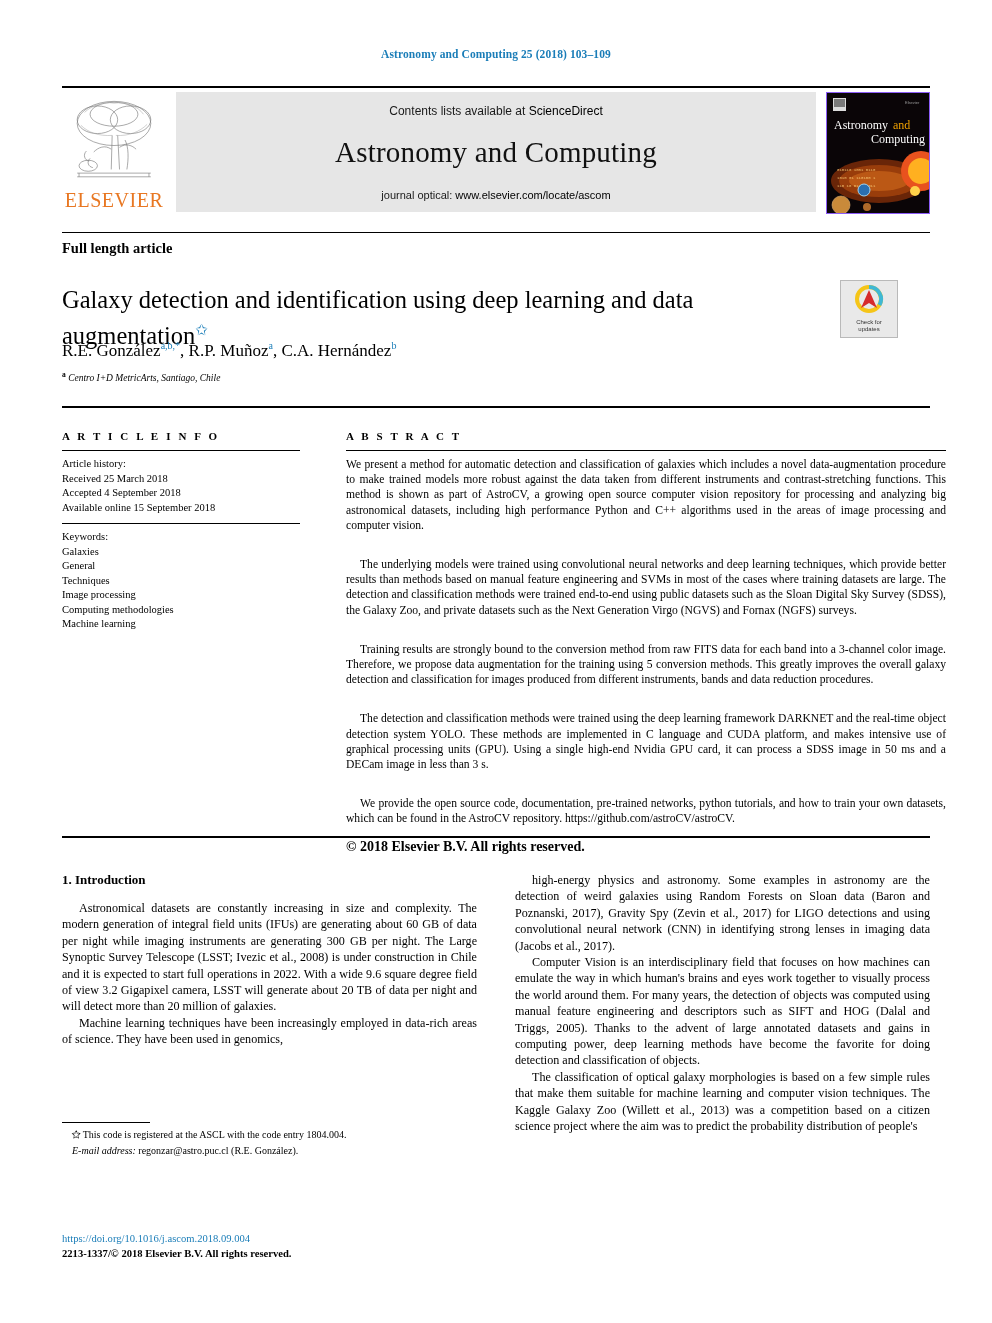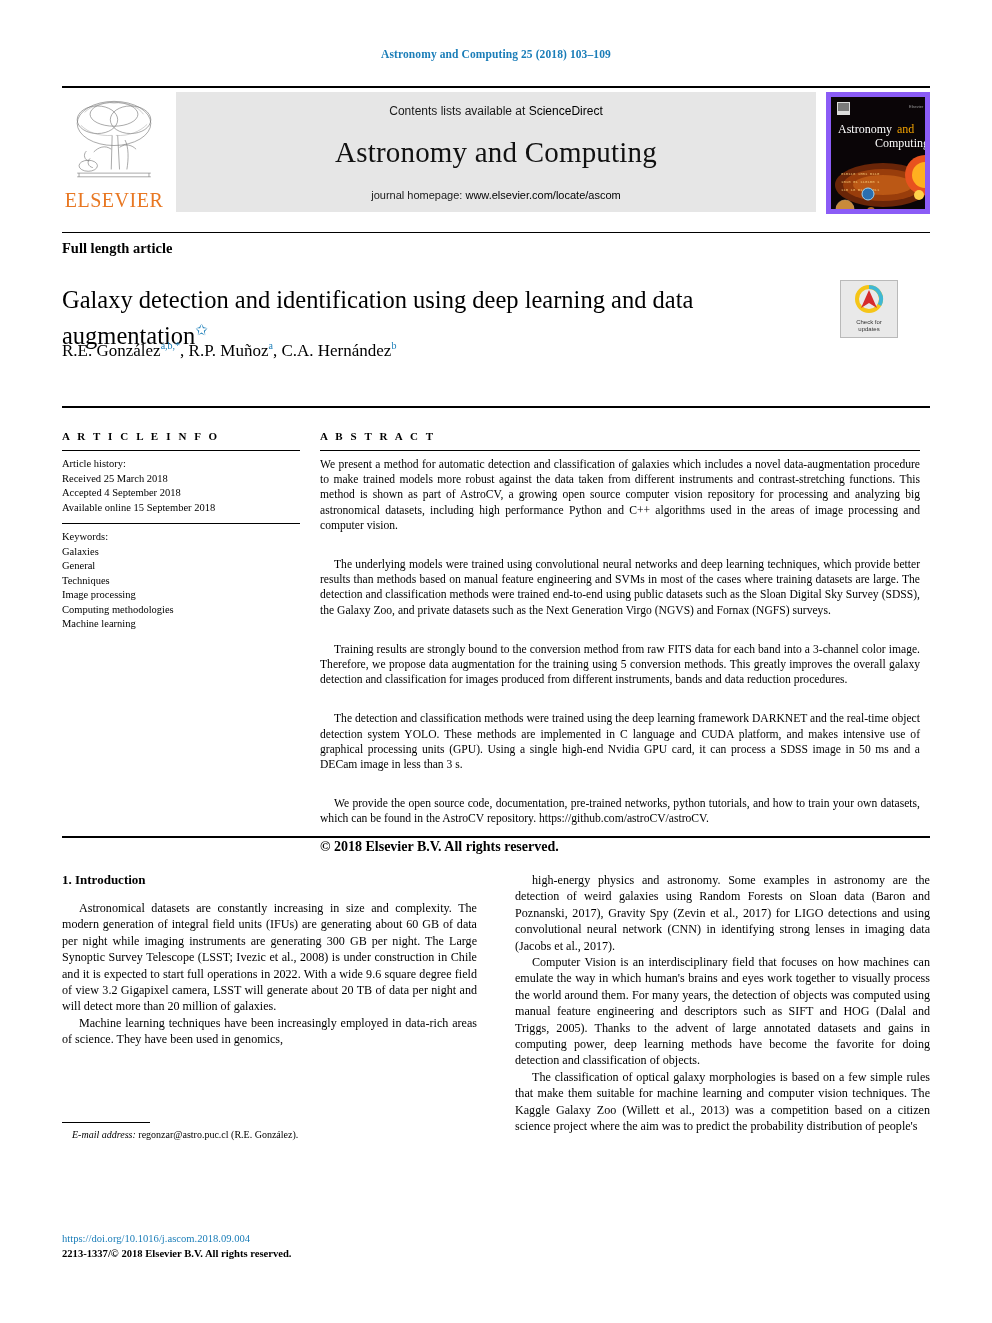--- a/index.html
+++ b/index.html
@@ -95,21 +95,21 @@
     font-size: 11px;
     padding-top: 20px;
     color: #1a1a1a;
   }
   .cover-thumb {
     position: absolute;
     right: 0px; top: 4px;
     width: 104px; height: 122px;
     background: #0b0406;
     overflow: hidden;
-    border: 5px solid #8b5cf6;
+    border: 1px solid #8b5cf6;
     box-sizing: border-box;
     margin-left: 12px;
   }
 
   
   .article-type {
     position: absolute;
     left: 62px; top: 240px;
     font-size: 14.5px;
     font-weight: bold;
@@ -206,21 +206,21 @@
     margin: 8px 0 6px 0;
   }
   .info-block {
     font-size: 10.5px;
     line-height: 14.5px;
   }
   .info-block .it {
   }
   .abstract-col {
     position: absolute;
-    left: 320px; top: 430px;
+    left: 346px; top: 430px;
     width: 600px;
   }
   .abs-rule {
     border-top: 1.4px solid #000;
     margin: 8px 0 6px 0;
   }
   .abs-p {
     font-size: 11.6px;
     line-height: 15.2px;
     text-align: justify;
@@ -337,21 +337,21 @@
       </svg>
       <div class="elsevier-word">ELSEVIER</div>
     </div>
 
     <div class="masthead-center">
       <div class="contents-line">
         <span>Contents lists available at </span><span class="link">ScienceDirect</span>
       </div>
       <div class="journal-title">Astronomy and Computing</div>
       <div class="homepage-line">
-        <span>journal homepage: </span><span class="link">www.elsevier.com/locate/ascom</span>
+        <span>journal optical: </span><span class="link">www.elsevier.com/locate/ascom</span>
       </div>
     </div>
 
     <div class="cover-thumb">
       <svg viewBox="0 0 104 122" width="104" height="122">
         <rect x="0" y="0" width="104" height="122" fill="#0a0507"></rect>
         <rect x="6" y="5" width="13" height="13" fill="#dcdcdc"></rect>
         <rect x="7" y="6" width="11" height="8" fill="#7a7a7a"></rect>
         <text x="78" y="11" fill="#9a9a9a" font-size="4" font-family="Liberation Sans, sans-serif">Elsevier</text>
         <text x="7" y="36" fill="#ffffff" font-size="12" font-family="Liberation Serif, serif">Astronomy</text>
@@ -384,20 +384,21 @@
     <span>Galaxy detection and identification using deep learning and data augmentation</span><span class="title-star">✩</span>
   </h1>
 
   <div class="authors">
     <span>R.E. González</span><span class="sup-aff">a,b,*</span>,
     <span>R.P. Muñoz</span><span class="sup-aff">a</span>,
     <span>C.A. Hernández</span><span class="sup-aff">b</span>
   </div>
 
   <div class="affiliations">
+    <div><span class="aff-mark">a</span> <span>Centro I+D MetricArts, Santiago, Chile</span></div>
   </div>
 
   <div class="crossmark">
     <svg width="32" height="30" viewBox="0 0 32 30" style="margin-top:3px">
       <circle cx="16" cy="15" r="12" fill="none" stroke="#f5c518" stroke-width="4"></circle>
       <path d="M16 3 A12 12 0 0 1 26.4 21" fill="none" stroke="#3fb8d4" stroke-width="4"></path>
       <path d="M16 6 L24 24 L16 19 L8 24 Z" fill="#d62b2b"></path>
     </svg>
     <div class="crossmark-label">
       <div>Check for</div>
@@ -449,20 +450,21 @@
   </div>
 
   <div class="col-right">
     <p class="body-p" id="rp0"><span>high-energy physics and astronomy. Some examples in astronomy are the detection of weird galaxies using Random Forests on Sloan data (</span><span class="link">Baron and Poznanski, 2017</span><span>), Gravity Spy (</span><span class="link">Zevin et al., 2017</span><span>) for LIGO detections and using convolutional neural network (CNN) in identifying strong lenses in imaging data (</span><span class="link">Jacobs et al., 2017</span><span>).</span></p>
     <p class="body-p" id="rp1"><span>Computer Vision is an interdisciplinary field that focuses on how machines can emulate the way in which human's brains and eyes work together to visually process the world around them. For many years, the detection of objects was computed using manual feature engineering and descriptors such as SIFT and HOG (</span><span class="link">Dalal and Triggs, 2005</span><span>). Thanks to the advent of large annotated datasets and gains in computing power, deep learning methods have become the favorite for doing detection and classification of objects.</span></p>
     <p class="body-p" id="rp2"><span>The classification of optical galaxy morphologies is based on a few simple rules that make them suitable for machine learning and computer vision techniques. The Kaggle Galaxy Zoo (</span><span class="link">Willett et al., 2013</span><span>) was a competition based on a citizen science project where the aim was to predict the probability distribution of people's</span></p>
   </div>
 
   <div class="footnote-rule"></div>
   <div class="footnotes">
+    <p id="fn0"><span class="fn-mark">✩</span><span> This code is registered at the ASCL with the code entry </span><span class="link">1804.004</span><span>.</span></p>
     <p id="fn2"><span class="fn-email">E-mail address:</span><span> </span><span class="link">regonzar@astro.puc.cl</span><span> (R.E. González).</span></p>
   </div>
 
   <div class="doi-block">
     <div class="doi-line link">https://doi.org/10.1016/j.ascom.2018.09.004</div>
     <div class="issn-line">2213-1337/© 2018 Elsevier B.V. All rights reserved.</div>
   </div>
 
 </div>
 

